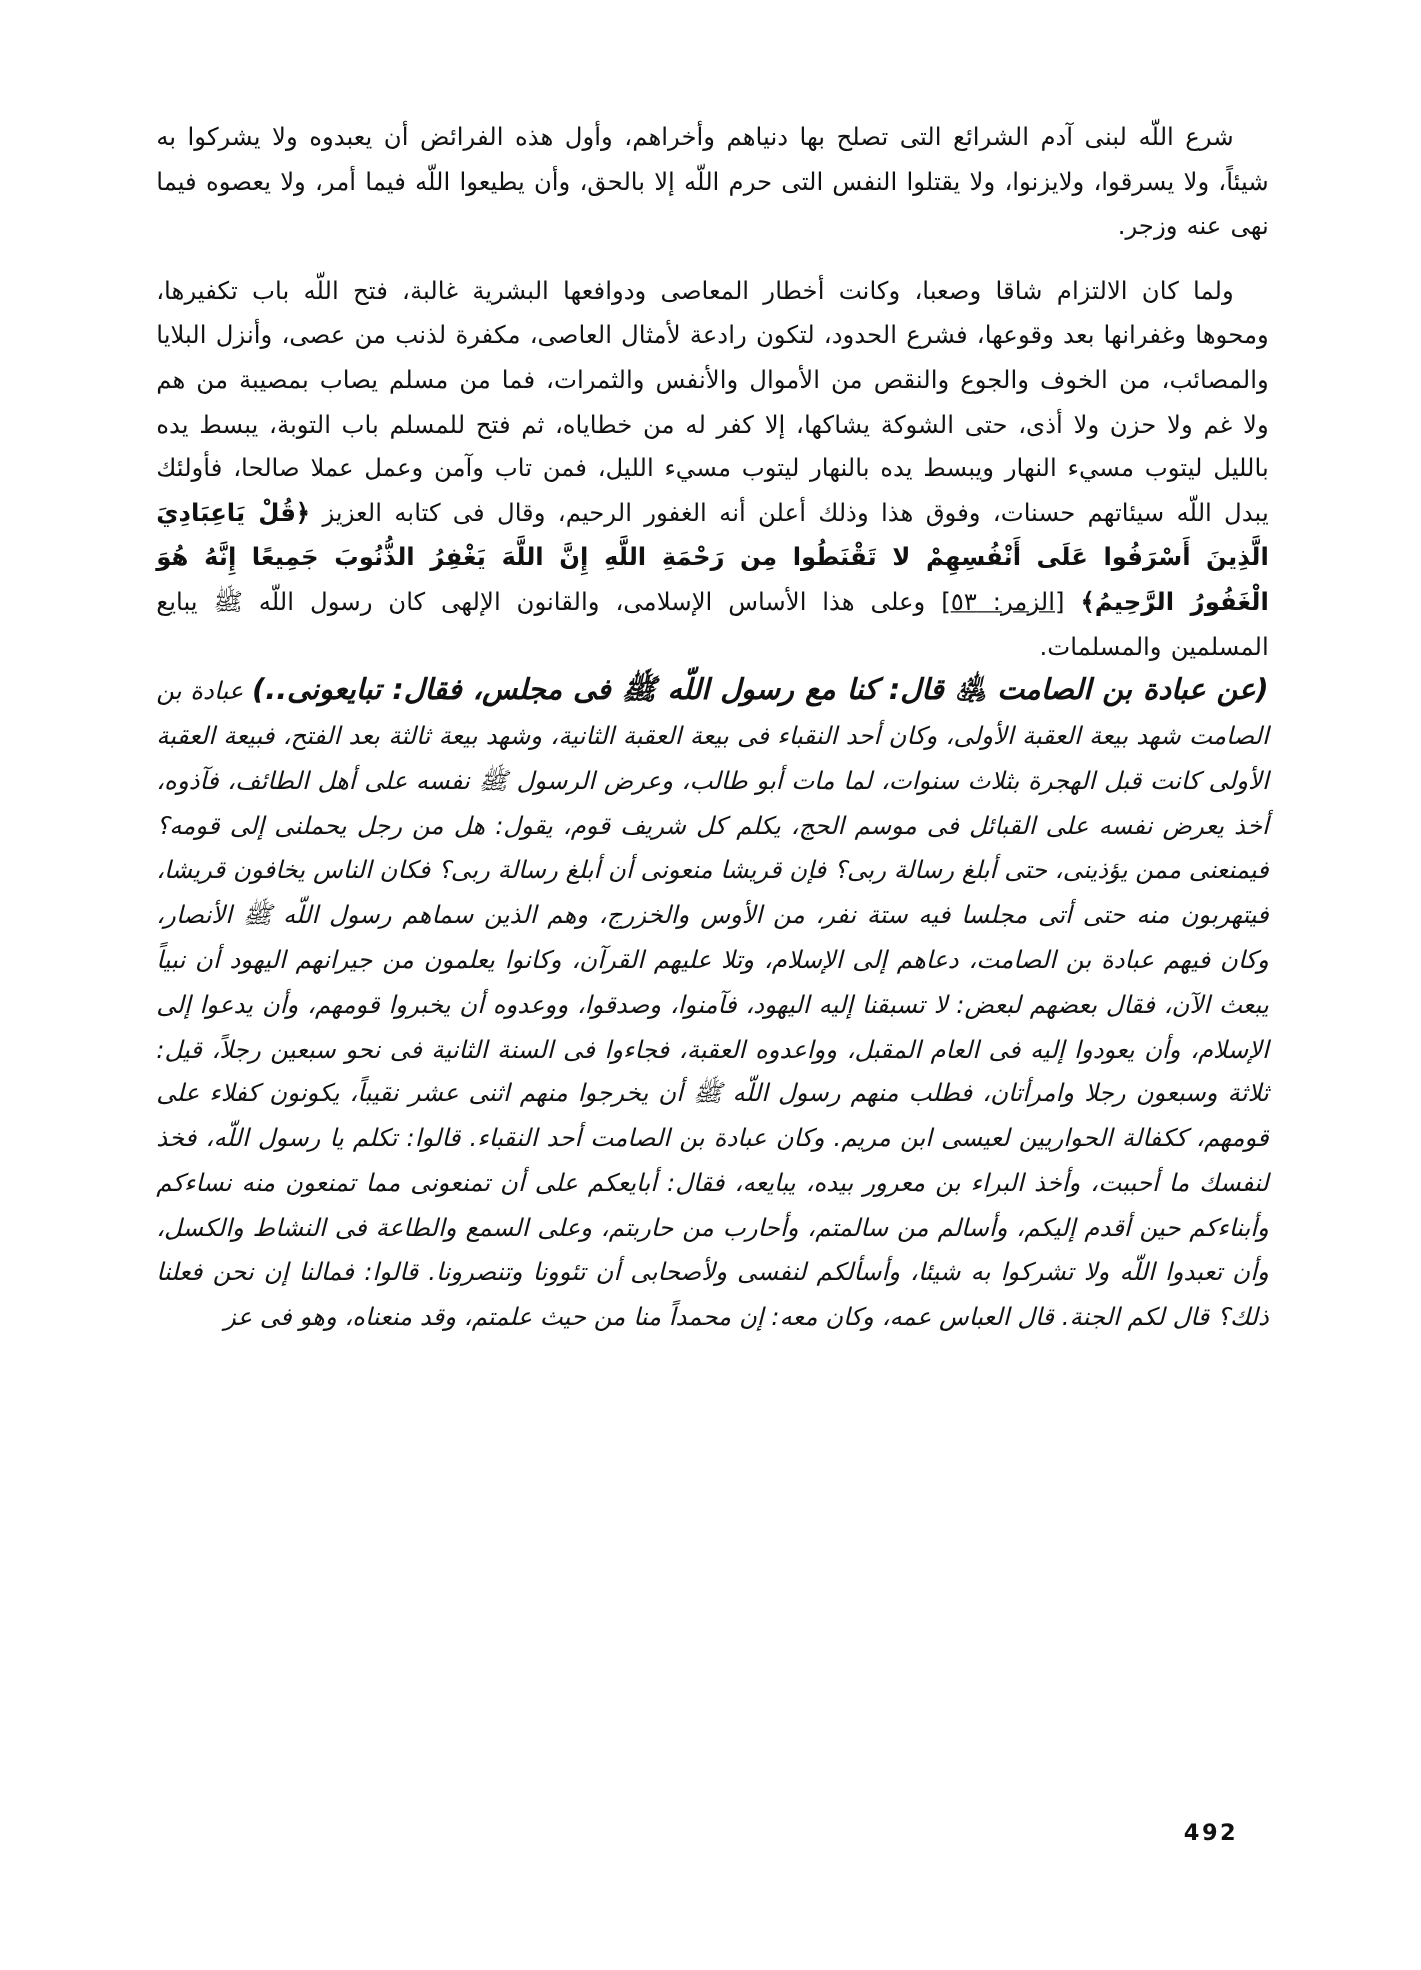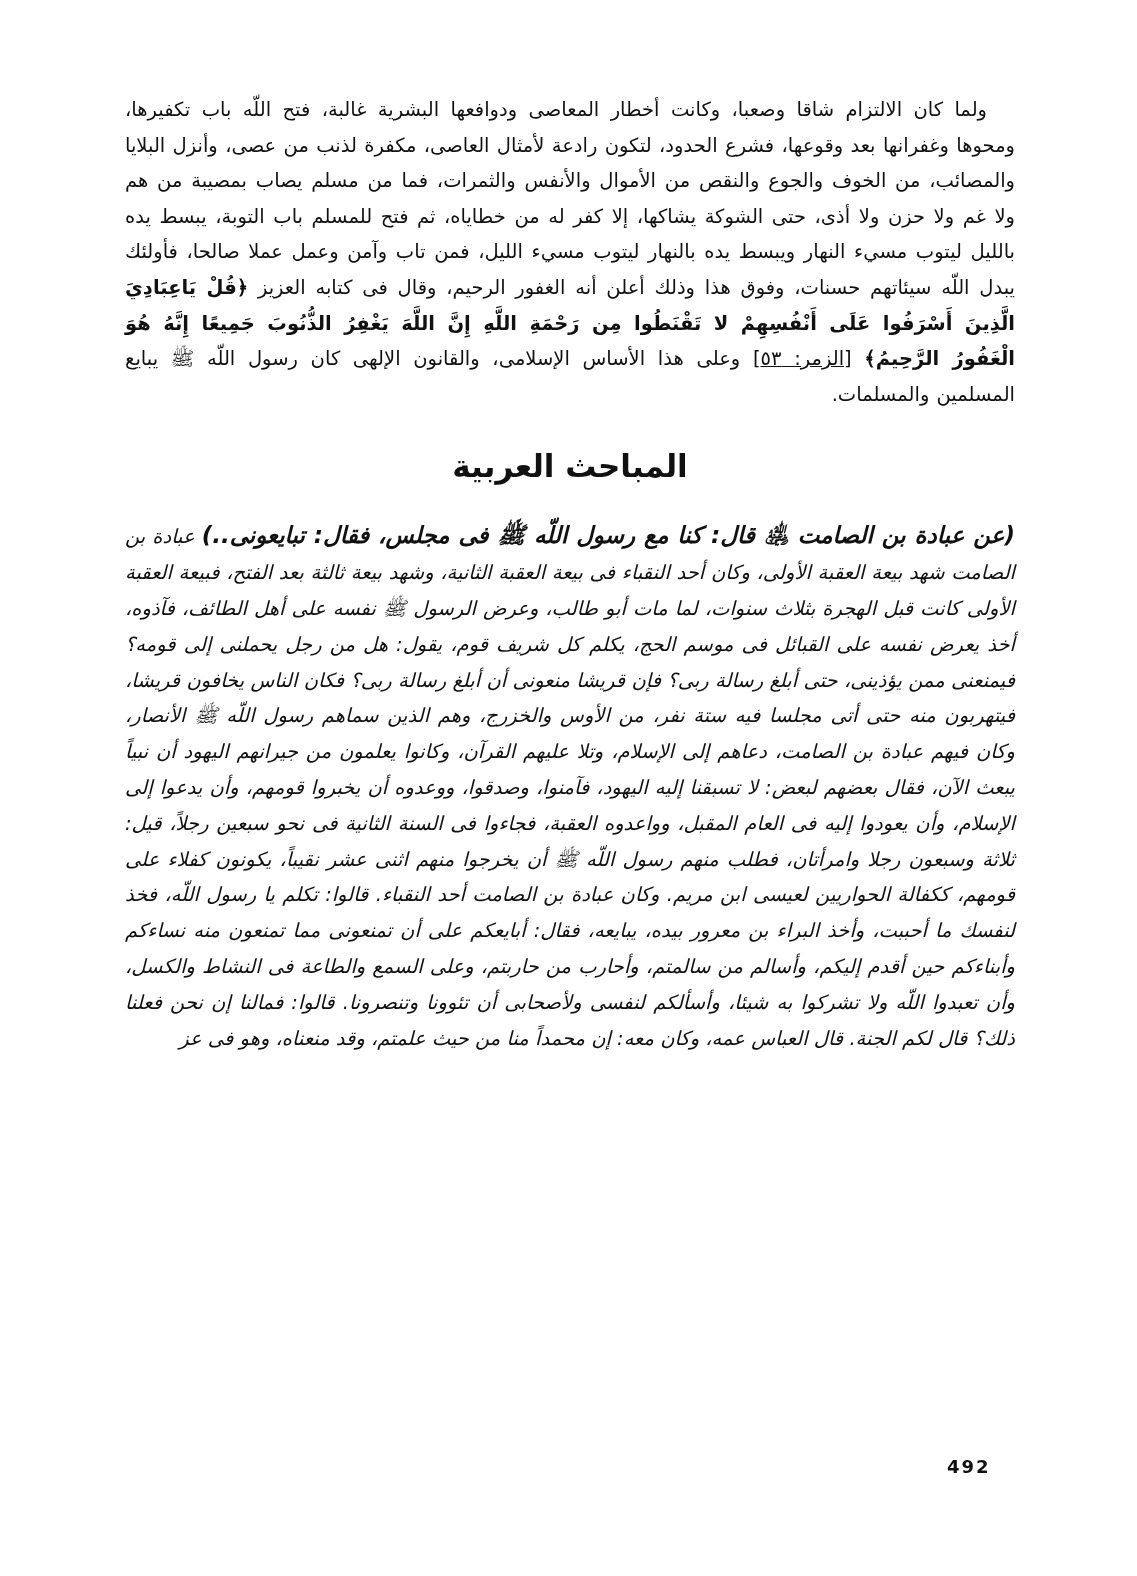--- a/index.html
+++ b/index.html
@@ -67,22 +67,22 @@
       font-weight: bold;
       direction: rtl;
       letter-spacing: 2px;
     }
   </style>
 </head>
 <body>
 
 <div class="page">
 
+  <p class="para indent p1">شرع اللّه لبنى آدم الشرائع التى تصلح بها دنياهم وأخراهم، وأول هذه الفرائض أن يعبدوه ولا يشركوا به شيئاً، ولا يسرقوا، ولايزنوا، ولا يقتلوا النفس التى حرم اللّه إلا بالحق، وأن يطيعوا اللّه فيما أمر، ولا يعصوه فيما نهى عنه وزجر.</p>
 
   <p class="para indent p2"><span>ولما كان الالتزام شاقا وصعبا، وكانت أخطار المعاصى ودوافعها البشرية غالبة، فتح اللّه باب تكفيرها، ومحوها وغفرانها بعد وقوعها، فشرع الحدود، لتكون رادعة لأمثال العاصى، مكفرة لذنب من عصى، وأنزل البلايا والمصائب، من الخوف والجوع والنقص من الأموال والأنفس والثمرات، فما من مسلم يصاب بمصيبة من هم ولا غم ولا حزن ولا أذى، حتى الشوكة يشاكها، إلا كفر له من خطاياه، ثم فتح للمسلم باب التوبة، يبسط يده بالليل ليتوب مسيء النهار ويبسط يده بالنهار ليتوب مسيء الليل، فمن تاب وآمن وعمل عملا صالحا، فأولئك يبدل اللّه سيئاتهم حسنات، وفوق هذا وذلك أعلن أنه الغفور الرحيم، وقال فى كتابه العزيز</span> <span class="quran">﴿قُلْ يَاعِبَادِيَ الَّذِينَ أَسْرَفُوا عَلَى أَنْفُسِهِمْ لا تَقْنَطُوا مِن رَحْمَةِ اللَّهِ إِنَّ اللَّهَ يَغْفِرُ الذُّنُوبَ جَمِيعًا إِنَّهُ هُوَ الْغَفُورُ الرَّحِيمُ﴾</span> <span class="ref">[الزمر: ٥٣]</span> <span>وعلى هذا الأساس الإسلامى، والقانون الإلهى كان رسول اللّه ﷺ يبايع المسلمين والمسلمات.</span></p>
 
-  <h2 class="section-title">المباحث العربية</h2>
 
   <p class="body-para"><span class="hadith-lead">(عن عبادة بن الصامت ﵁ قال: كنا مع رسول اللّه ﷺ فى مجلس، فقال: تبايعونى..)</span> <span>عبادة بن الصامت شهد بيعة العقبة الأولى، وكان أحد النقباء فى بيعة العقبة الثانية، وشهد بيعة ثالثة بعد الفتح، فبيعة العقبة الأولى كانت قبل الهجرة بثلاث سنوات، لما مات أبو طالب، وعرض الرسول ﷺ نفسه على أهل الطائف، فآذوه، أخذ يعرض نفسه على القبائل فى موسم الحج، يكلم كل شريف قوم، يقول: هل من رجل يحملنى إلى قومه؟ فيمنعنى ممن يؤذينى، حتى أبلغ رسالة ربى؟ فإن قريشا منعونى أن أبلغ رسالة ربى؟ فكان الناس يخافون قريشا، فيتهربون منه حتى أتى مجلسا فيه ستة نفر، من الأوس والخزرج، وهم الذين سماهم رسول اللّه ﷺ الأنصار، وكان فيهم عبادة بن الصامت، دعاهم إلى الإسلام، وتلا عليهم القرآن، وكانوا يعلمون من جيرانهم اليهود أن نبياً يبعث الآن، فقال بعضهم لبعض: لا تسبقنا إليه اليهود، فآمنوا، وصدقوا، ووعدوه أن يخبروا قومهم، وأن يدعوا إلى الإسلام، وأن يعودوا إليه فى العام المقبل، وواعدوه العقبة، فجاءوا فى السنة الثانية فى نحو سبعين رجلاً، قيل: ثلاثة وسبعون رجلا وامرأتان، فطلب منهم رسول اللّه ﷺ أن يخرجوا منهم اثنى عشر نقيباً، يكونون كفلاء على قومهم، ككفالة الحواريين لعيسى ابن مريم. وكان عبادة بن الصامت أحد النقباء. قالوا: تكلم يا رسول اللّه، فخذ لنفسك ما أحببت، وأخذ البراء بن معرور بيده، يبايعه، فقال: أبايعكم على أن تمنعونى مما تمنعون منه نساءكم وأبناءكم حين أقدم إليكم، وأسالم من سالمتم، وأحارب من حاربتم، وعلى السمع والطاعة فى النشاط والكسل، وأن تعبدوا اللّه ولا تشركوا به شيئا، وأسألكم لنفسى ولأصحابى أن تئوونا وتنصرونا. قالوا: فمالنا إن نحن فعلنا ذلك؟ قال لكم الجنة. قال العباس عمه، وكان معه: إن محمداً منا من حيث علمتم، وقد منعناه، وهو فى عز</span></p>
 
 </div>
 
 <div class="page-number">492</div>
 
 </body></html>

